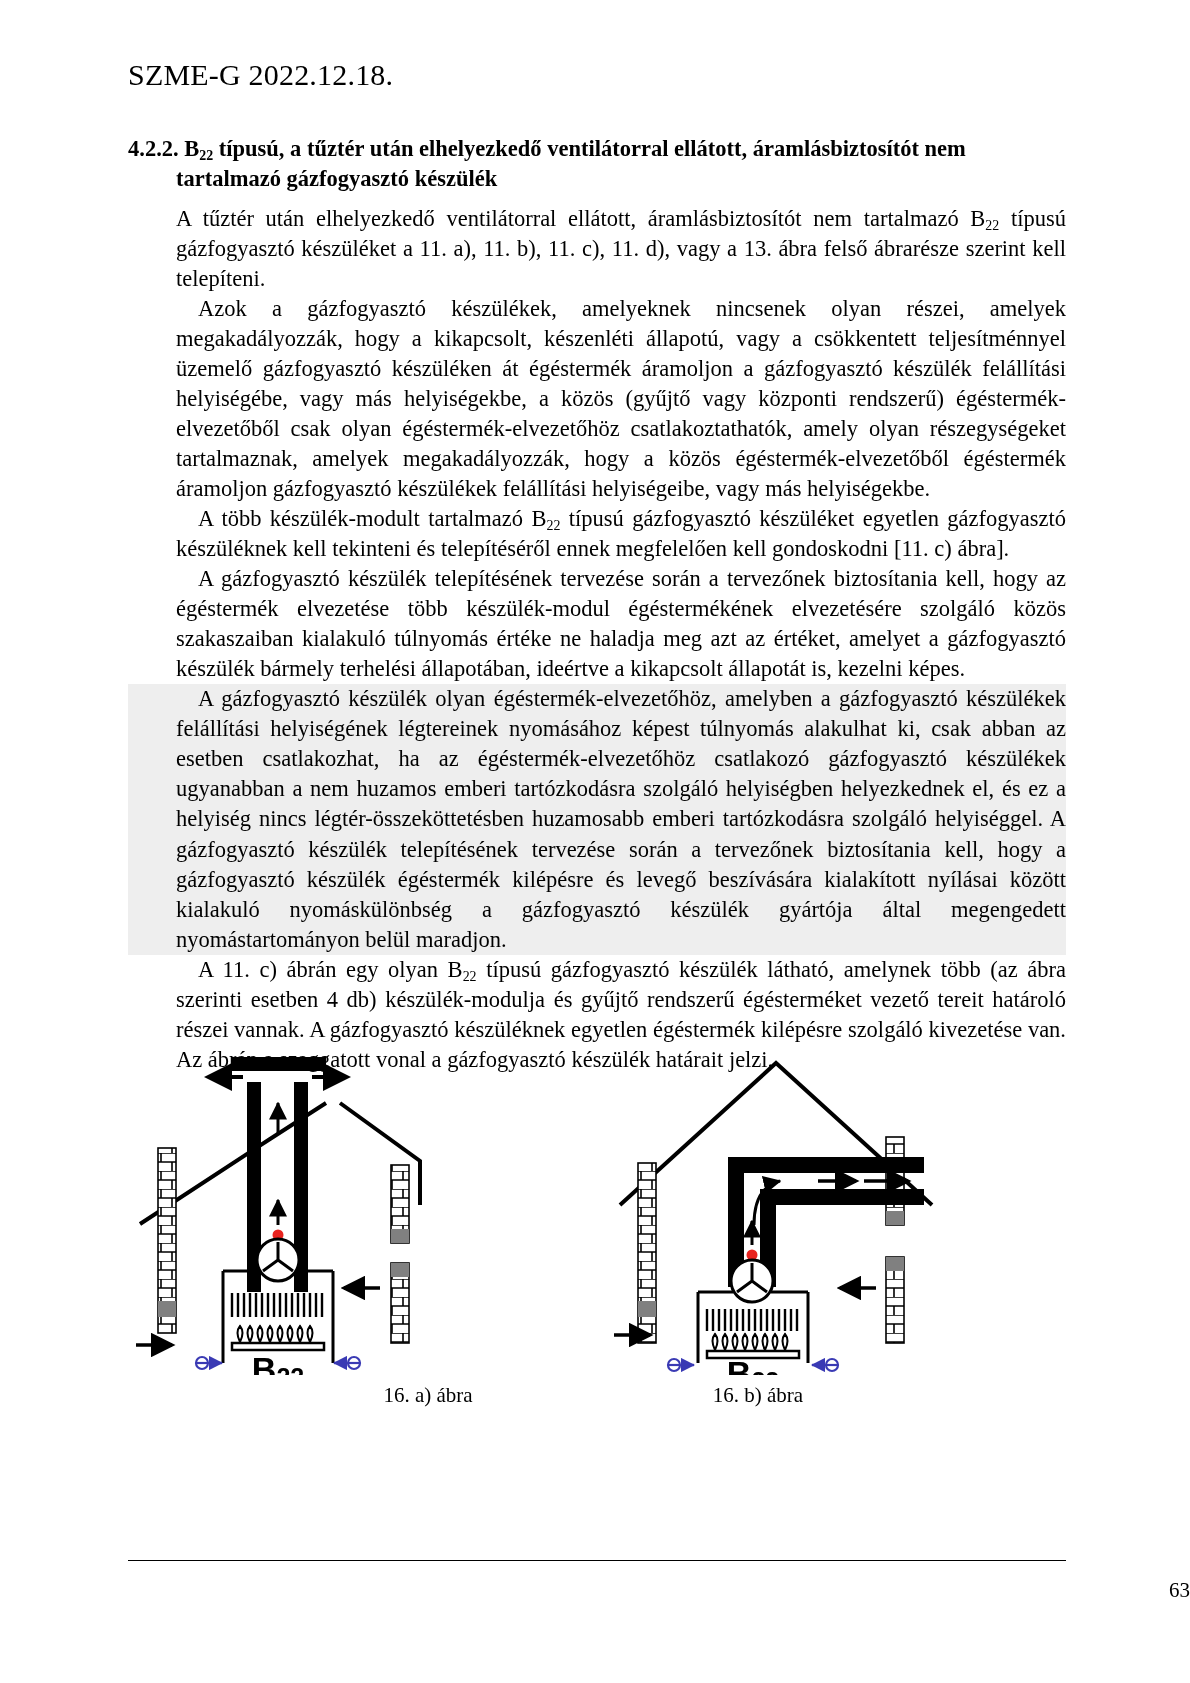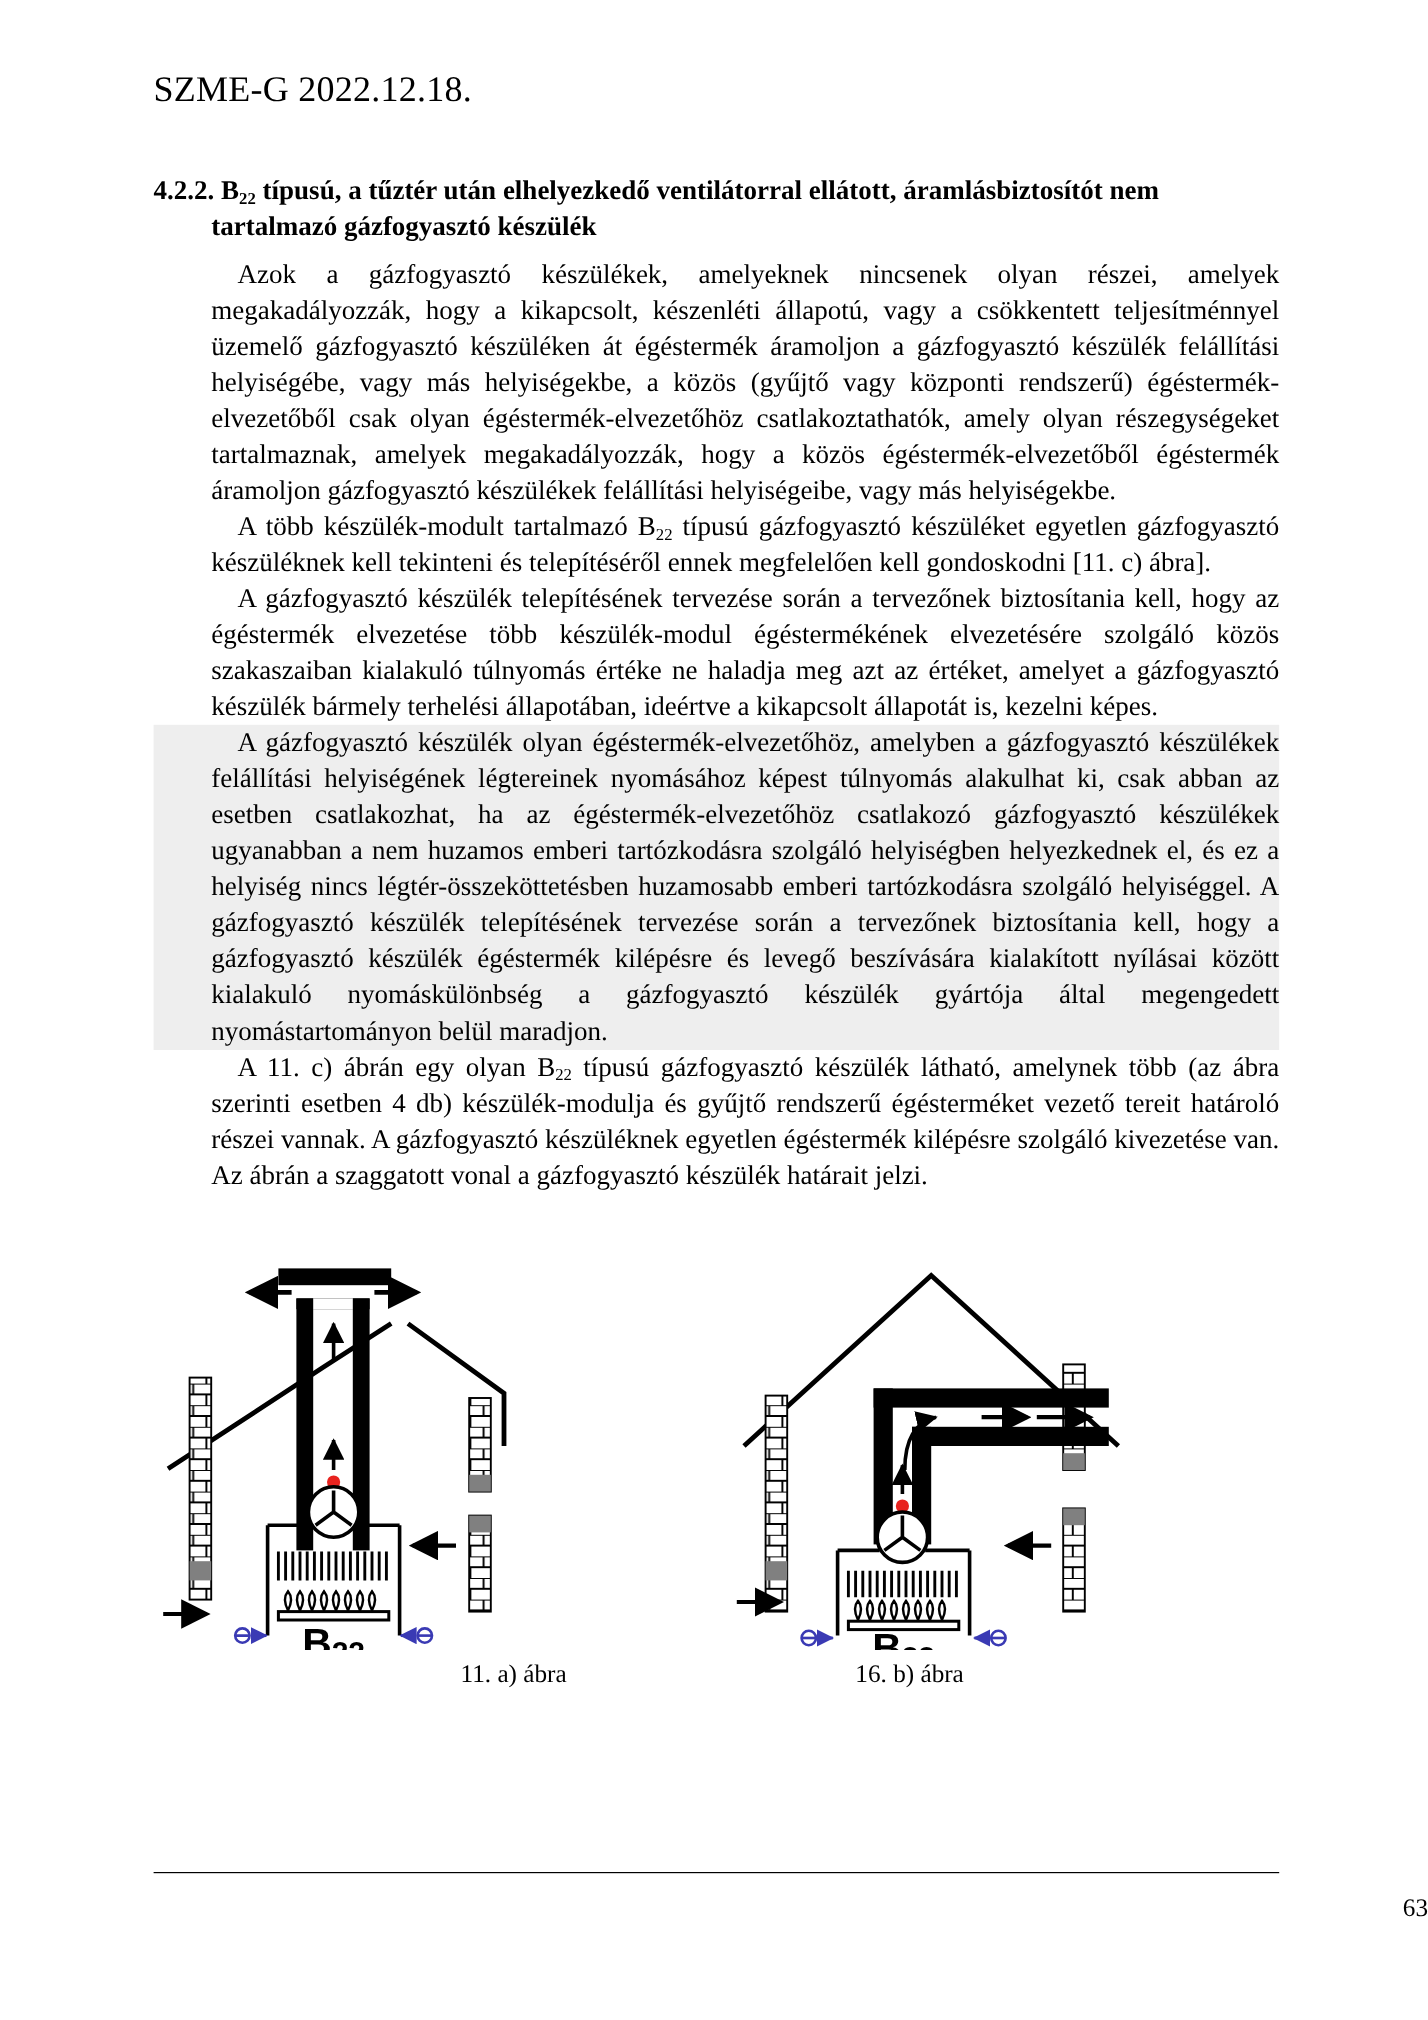--- a/index.html
+++ b/index.html
@@ -29,21 +29,21 @@
     font-size: 30px;
     letter-spacing: 0.2px;
   }
   .content {
     position: absolute;
     left: 128px;
     top: 128px;
     width: 938px;
   }
   h2.section-heading {
-    margin: 16px 0 10px 0;
+    margin: 6px 0 10px 0;
     font-size: 22.5px;
     font-weight: bold;
     line-height: 1.33;
     text-indent: 0;
     padding-left: 0;
   }
   h2.section-heading .hang {
     display: block;
     padding-left: 48px;
     text-indent: -48px;
@@ -122,20 +122,23 @@
 
   <div class="content">
 
     <h2 class="section-heading">
       <span class="hang">
         <span>4.2.2.</span>
         <span>B</span><sub>22</sub><span> típusú, a tűztér után elhelyezkedő ventilátorral ellátott, áramlásbiztosítót nem tartalmazó gázfogyasztó készülék</span>
       </span>
     </h2>
 
+    <p class="body first">
+      <span>A tűztér után elhelyezkedő ventilátorral ellátott, áramlásbiztosítót nem tartalmazó B</span><sub>22</sub><span> típusú gázfogyasztó készüléket a 11. a), 11. b), 11. c), 11. d), vagy a 13. ábra felső ábrarésze szerint kell telepíteni.</span>
+    </p>
 
     <p class="body">
       <span>Azok a gázfogyasztó készülékek, amelyeknek nincsenek olyan részei, amelyek megakadályozzák, hogy a kikapcsolt, készenléti állapotú, vagy a csökkentett teljesítménnyel üzemelő gázfogyasztó készüléken át égéstermék áramoljon a gázfogyasztó készülék felállítási helyiségébe, vagy más helyiségekbe, a közös (gyűjtő vagy központi rendszerű) égéstermék-elvezetőből csak olyan égéstermék-elvezetőhöz csatlakoztathatók, amely olyan részegységeket tartalmaznak, amelyek megakadályozzák, hogy a közös égéstermék-elvezetőből égéstermék áramoljon gázfogyasztó készülékek felállítási helyiségeibe, vagy más helyiségekbe.</span>
     </p>
 
     <p class="body">
       <span>A több készülék-modult tartalmazó B</span><sub>22</sub><span> típusú gázfogyasztó készüléket egyetlen gázfogyasztó készüléknek kell tekinteni és telepítéséről ennek megfelelően kell gondoskodni [11. c) ábra].</span>
     </p>
 
     <p class="body">
@@ -286,21 +289,21 @@
           <g>
             <circle cx="224" cy="320" r="6" fill="none" stroke="#3a3ab4" stroke-width="2.2"></circle>
             <line x1="218" y1="320" x2="230" y2="320" stroke="#3a3ab4" stroke-width="2.2"></line>
             <line x1="216" y1="320" x2="204" y2="320" stroke="#3a3ab4" stroke-width="2.4" marker-end="url(#ahb)"></line>
           </g>
         </g>
       </svg>
     </div>
 
     <div class="fig-captions">
-      <div class="cap cap-a">11. a) ábra</div>
+      <div class="cap cap-a">16. a) ábra</div>
       <div class="cap cap-b">16. b) ábra</div>
     </div>
   </div>
 
   <div class="rule"></div>
   <div class="page-number">63</div>
 
 </div>
 
 </body></html>

